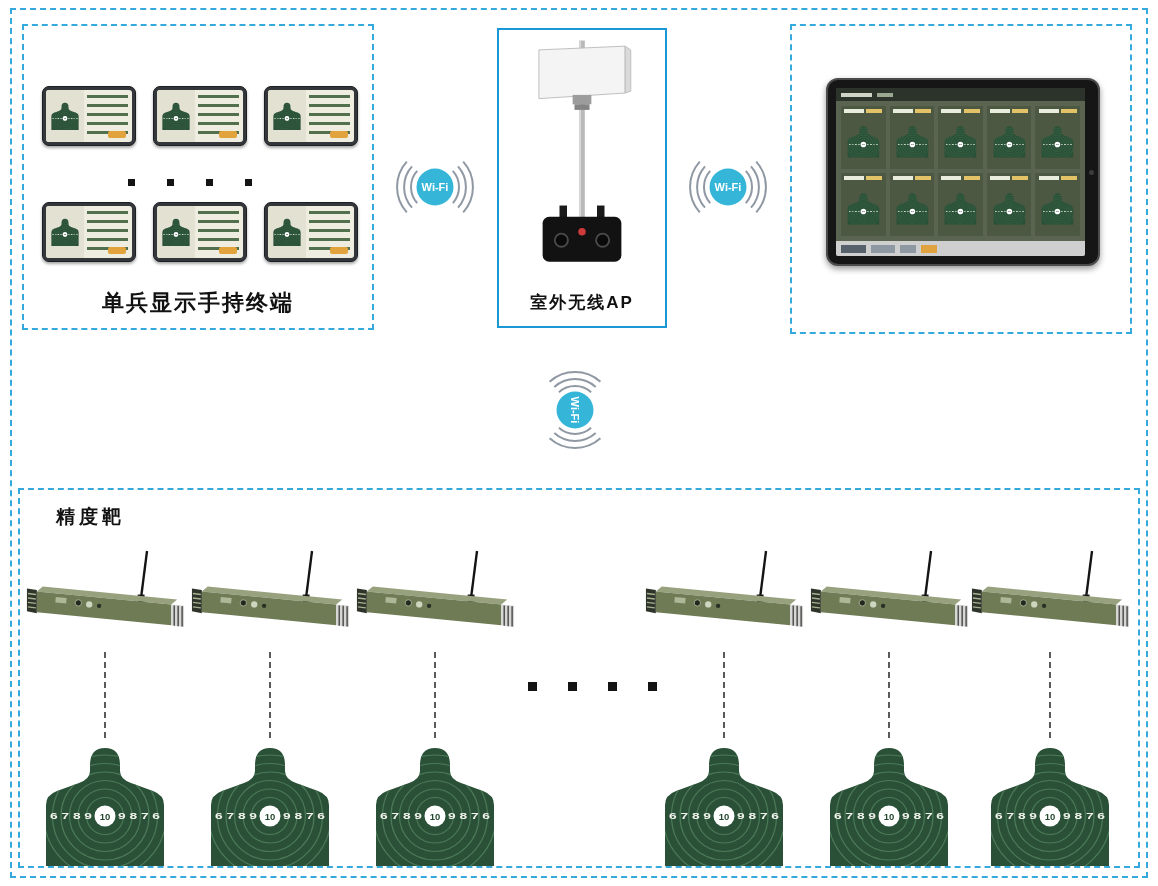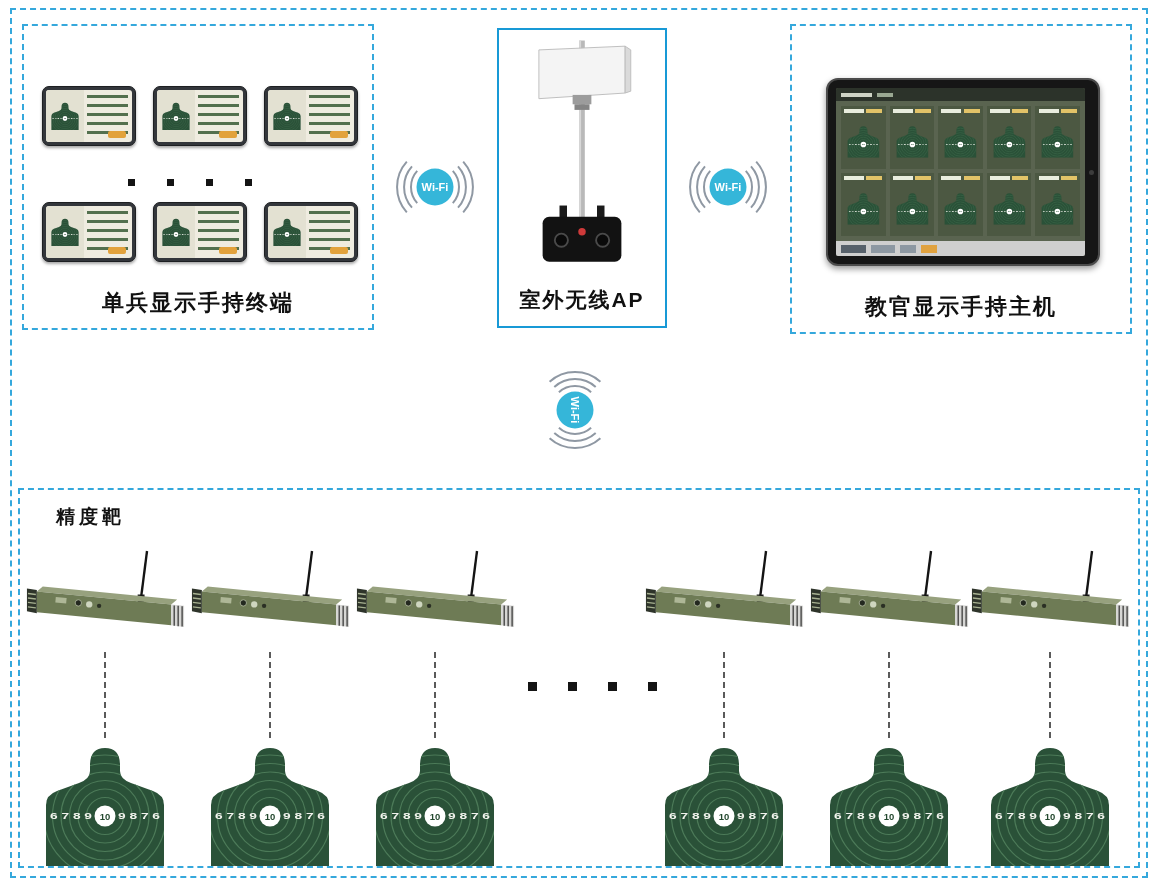--- a/index.html
+++ b/index.html
@@ -192,21 +192,21 @@
       <polygon points="126,8 132,12 132,56 126,58" fill="#dadada" stroke="#bcbcbc"></polygon>
       <rect x="70" y="60" width="20" height="10" fill="#9c9c9c"></rect>
       <rect x="72" y="70" width="16" height="6" fill="#848484"></rect>
       <rect x="56" y="178" width="8" height="14" fill="#1a1a1a"></rect>
       <rect x="96" y="178" width="8" height="14" fill="#1a1a1a"></rect>
       <rect x="38" y="190" width="84" height="48" rx="7" fill="#121212"></rect>
       <circle cx="58" cy="215" r="7" fill="#0a0a0a" stroke="#4a4a4a" stroke-width="2"></circle>
       <circle cx="102" cy="215" r="7" fill="#0a0a0a" stroke="#4a4a4a" stroke-width="2"></circle>
       <circle cx="80" cy="206" r="4" fill="#cf3a3a"></circle>
     </svg>
-    <div class="box-label" style="bottom:12px;font-size:21px;">室外无线AP</div>
+    <div class="box-label" style="bottom:12px;font-size:17px;">室外无线AP</div>
   </div>
 
   <div class="box" style="left:790px;top:24px;width:342px;height:310px;">
     <div class="tablet-lg" style="left:34px;top:52px;width:274px;height:188px;">
       <span class="cam"></span>
       <div class="lg-screen">
         <div class="lg-header"></div>
         <div class="lg-grid">
           <div class="cell">
               <svg viewBox="0 0 130 122">
@@ -255,21 +255,20 @@
             </div>
           <div class="cell">
               <svg viewBox="0 0 130 122">
                 <use href="#sil-target"></use>
               </svg>
             </div>
         </div>
         <div class="lg-toolbar"></div>
       </div>
     </div>
-    <div class="box-label">教官显示手持主机</div>
   </div>
 
   <div class="wifi" style="left:373px;top:155px;">
     <svg viewBox="0 0 124 64">
       <use href="#wifi-sym"></use>
       <text class="wifi-text" x="62" y="36" text-anchor="middle">Wi-Fi</text>
     </svg>
   </div>
   <div class="wifi" style="left:666px;top:155px;">
     <svg viewBox="0 0 124 64">

